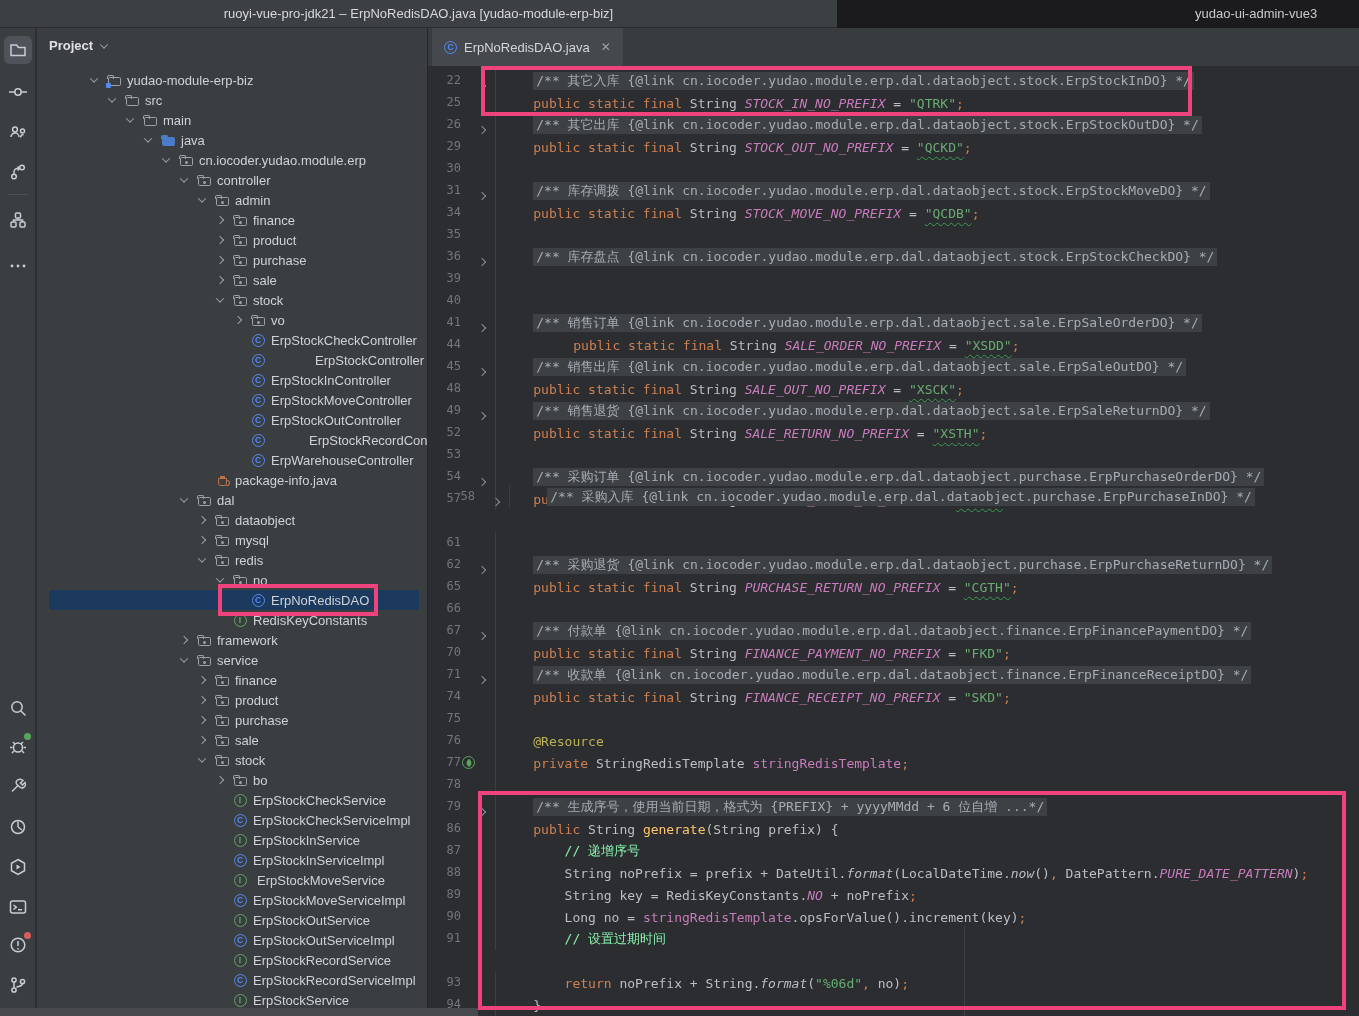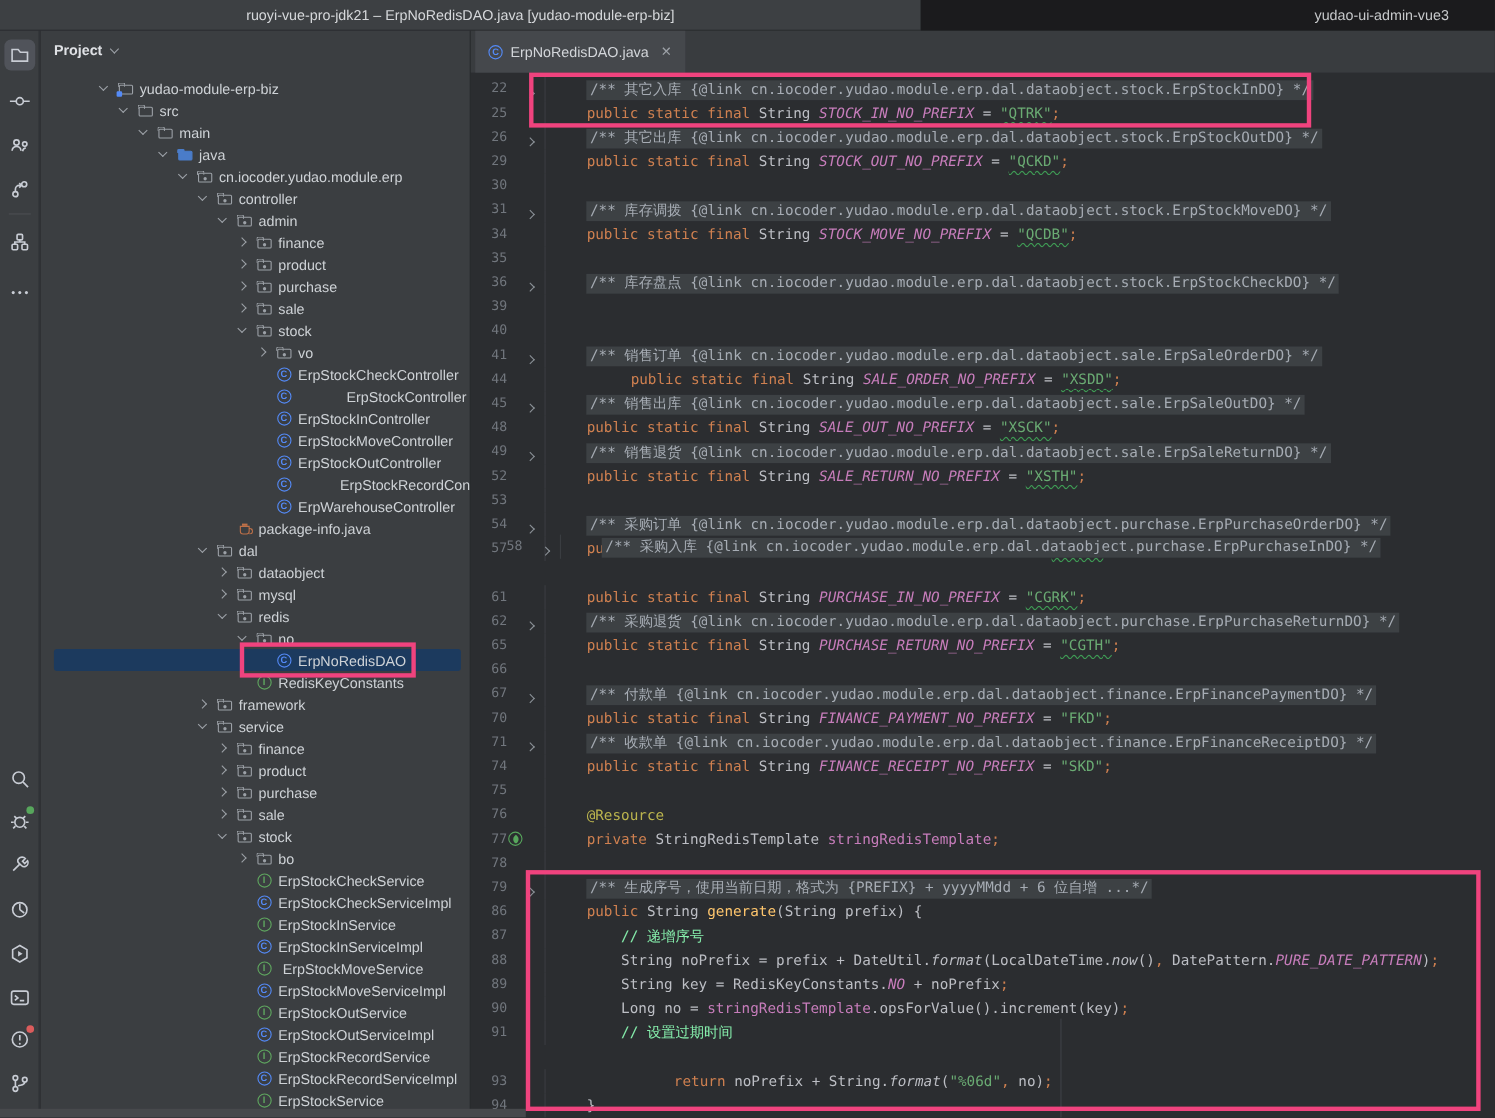--- a/index.html
+++ b/index.html
@@ -723,21 +723,20 @@
           <div class="gut">
             <span class="num">58</span>
             <span class="fold"><span class="chev closed"></span></span>
           </div>
           <div class="ctext ind1"><span class="fold-text">/** 采购入库 {@link cn.iocoder.yudao.module.erp.dal.dataobject.purchase.ErpPurchaseInDO} */</span></div>
         </div>
         <div class="crow" style="top: 466px;">
           <div class="gut">
             <span class="num">61</span>
           </div>
-          <div class="ctext ind1"><span class="tk-k">public static final </span><span class="tk-t">String </span><span class="tk-c">PURCHASE_IN_NO_PREFIX</span><span class="tk-p"> = </span><span class="tk-sq">"CGRK"</span><span class="tk-o">;</span></div>
         </div>
         <div class="crow" style="top: 488px;">
           <div class="gut">
             <span class="num">62</span>
             <span class="fold"><span class="chev closed"></span></span>
           </div>
           <div class="ctext ind1"><span class="fold-text">/** 采购退货 {@link cn.iocoder.yudao.module.erp.dal.dataobject.purchase.ErpPurchaseReturnDO} */</span></div>
         </div>
         <div class="crow" style="top: 510px;">
           <div class="gut">
@@ -838,21 +837,21 @@
             <span class="num">90</span>
           </div>
           <div class="ctext ind2"><span class="tk-t">Long </span><span class="tk-p">no = </span><span class="tk-f">stringRedisTemplate</span><span class="tk-p">.opsForValue().increment(key)</span><span class="tk-o">;</span></div>
         </div>
         <div class="crow" style="top: 862px;">
           <div class="gut">
             <span class="num">91</span>
           </div>
           <div class="ctext ind2"><span class="tk-cm">// 设置过期时间</span></div>
         </div>
-        <div class="crow" style="top: 906px; gap: 48px;">
+        <div class="crow" style="top: 906px;">
           <div class="gut">
             <span class="num">93</span>
           </div>
           <div class="ctext ind2"><span class="tk-k">return </span><span class="tk-p">noPrefix + String.</span><span class="tk-im">format</span><span class="tk-p">(</span><span class="tk-s">"%06d"</span><span class="tk-o">,</span><span class="tk-p"> no)</span><span class="tk-o">;</span></div>
         </div>
         <div class="crow" style="top: 928px;">
           <div class="gut">
             <span class="num">94</span>
           </div>
           <div class="ctext ind1"><span class="tk-p">}</span></div>

